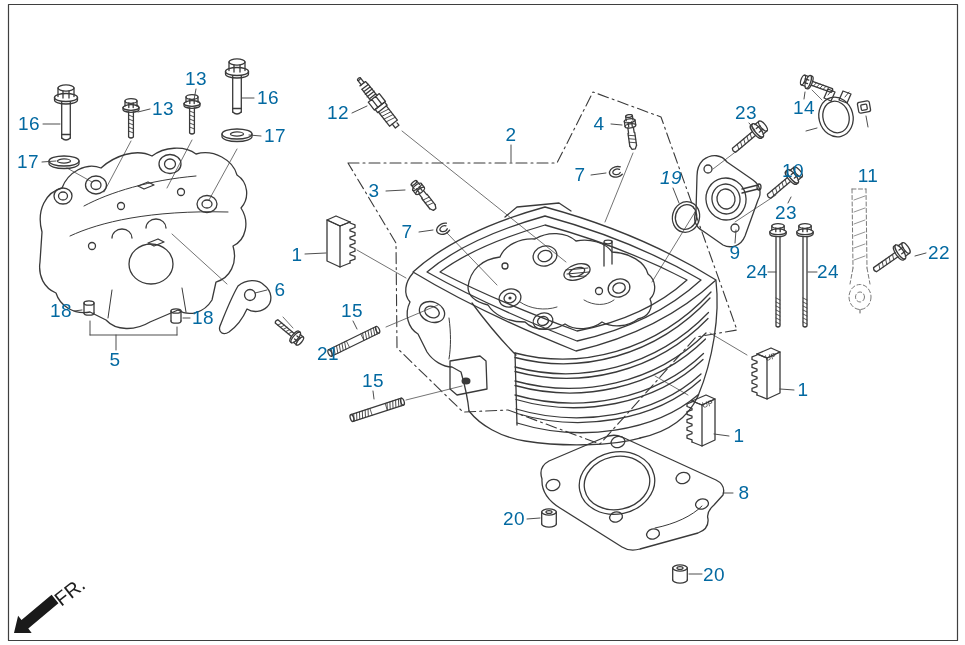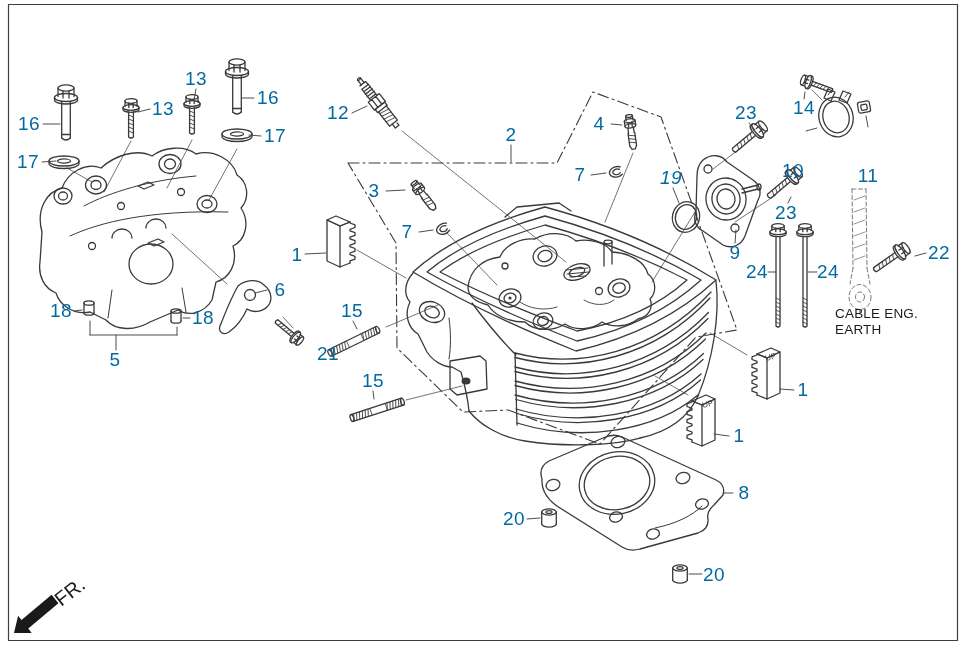--- a/index.html
+++ b/index.html
@@ -322,24 +322,20 @@
         <line x1="267" y1="290" x2="255" y2="293"></line>
         <line x1="296" y1="345" x2="298" y2="340"></line>
       </g>
 
   <g>
     <polygon points="51.6,594.7 21.5,620 18.1,615.7 14,633 31.7,632.9 28.3,628.6 58.4,603.3" fill="#1a1a1a" stroke="none"></polygon>
     <text transform="translate(74,597) rotate(-38)" font-size="20" fill="#1c1c1c" stroke="none" text-anchor="middle">FR.</text>
   </g>
 </svg>
 
-<div class="smalltext" style="left:835px;top:306px;">
-  <div>CABLE ENG.</div>
-  <div>EARTH</div>
-</div>
 <div class="callout" style="left: 29px; top: 124px;">16</div>
     <div class="callout" style="left: 28px; top: 162px;">17</div>
     <div class="callout" style="left: 163px; top: 109px;">13</div>
     <div class="callout" style="left: 196px; top: 79px;">13</div>
     <div class="callout" style="left: 268px; top: 98px;">16</div>
     <div class="callout" style="left: 275px; top: 136px;">17</div>
     <div class="callout" style="left: 338px; top: 113px;">12</div>
     <div class="callout" style="left: 511px; top: 135px;">2</div>
     <div class="callout" style="left: 374px; top: 191px;">3</div>
     <div class="callout" style="left: 407px; top: 232px;">7</div>

